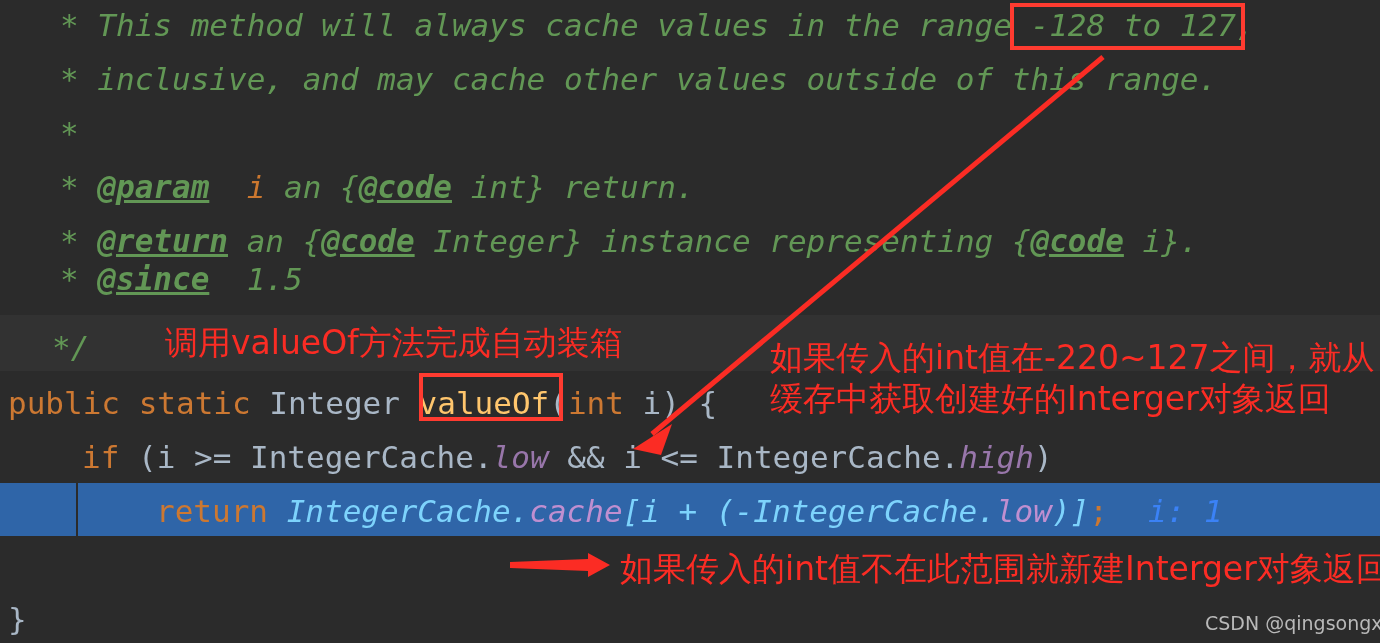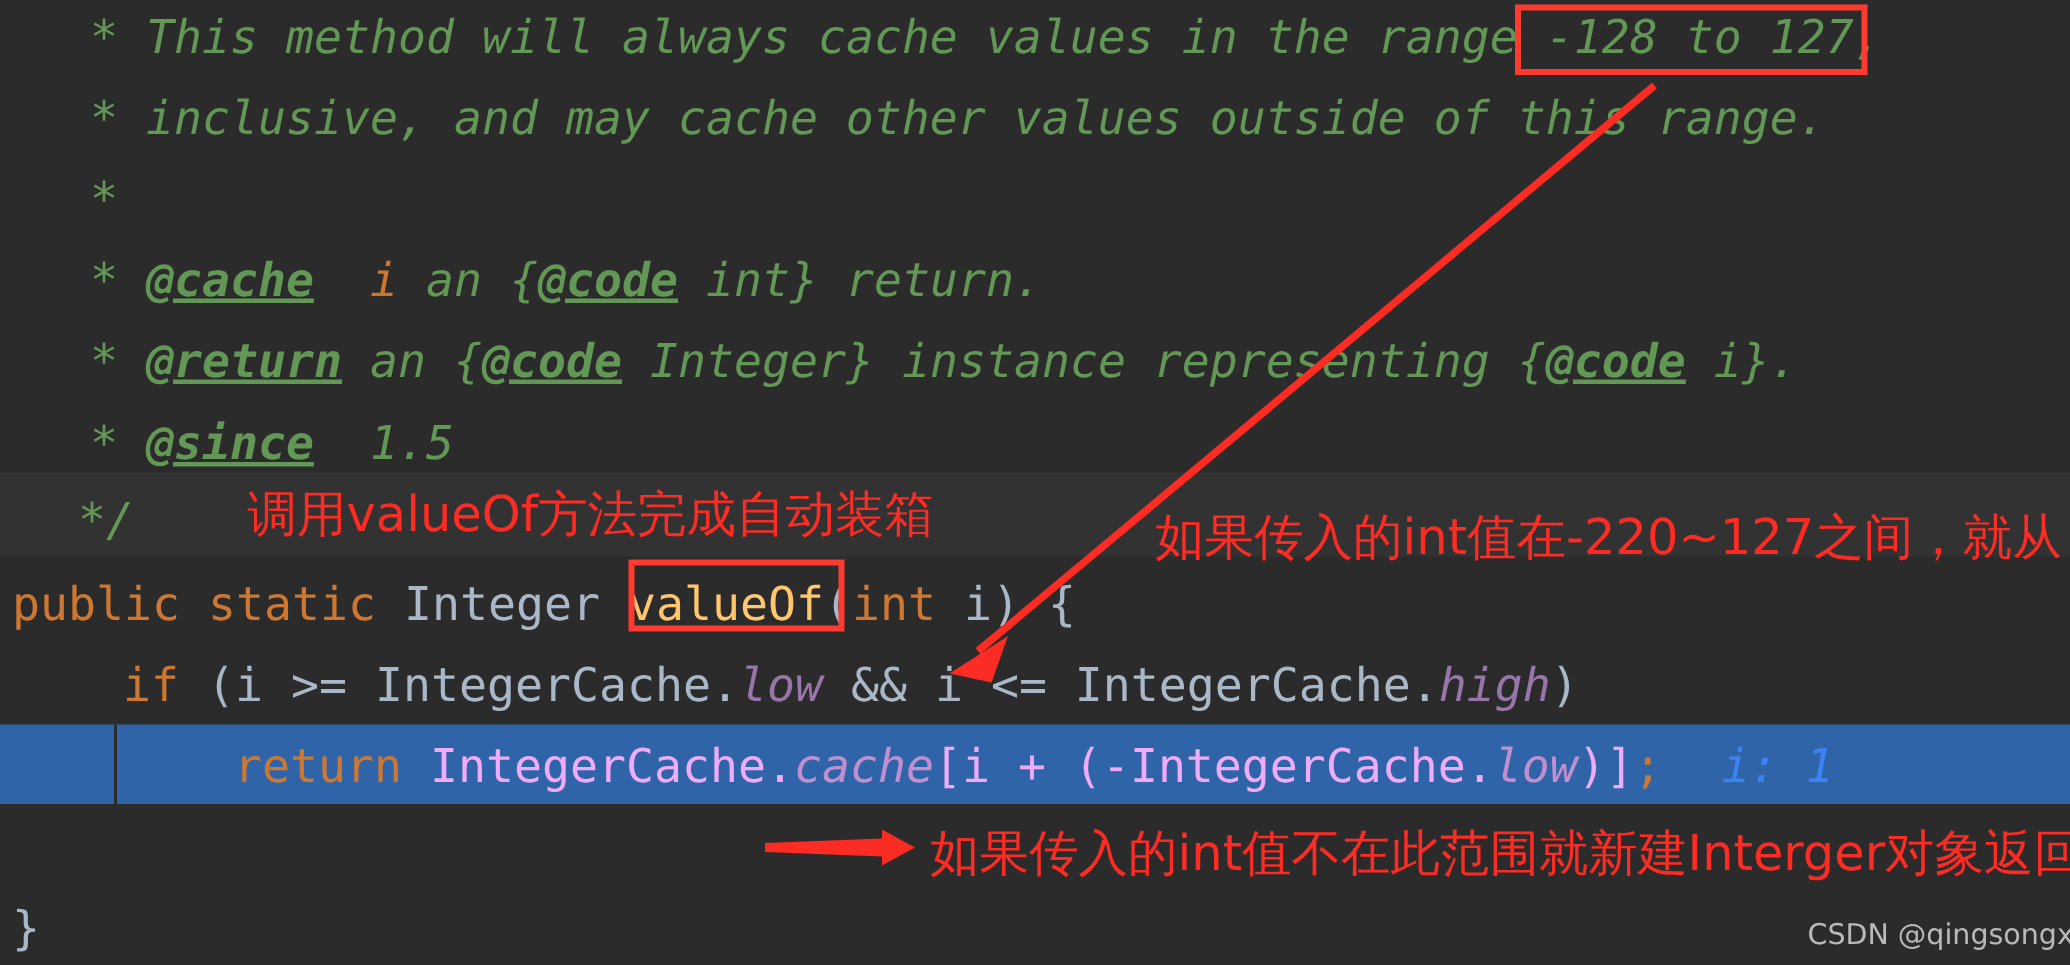--- a/index.html
+++ b/index.html
@@ -64,21 +64,21 @@
   .c-type     { color: #a9b7c6; }
   .c-method   { color: #ffc66d; }
   .c-ident    { color: #a9b7c6; }
   .c-field    { color: #9876aa; font-style: italic; }
   .c-punct    { color: #a9b7c6; }
   .c-semi     { color: #cc7832; }
   .c-hint     { color: #868686; font-style: italic; }
 
   
   .line.selected .c-kw   { color: #cc7832; }
-  .line.selected .c-ident{ color: #f0abfc; }
+  .line.selected .c-ident{ color: #7dd3fc; font-style: italic; }
   .line.selected .c-field{ color: #c08fd0; font-style: italic; }
   .line.selected .c-hint { color: #3b82f6; }
 
   
   .overlay {
     position: absolute;
     left: 0; top: 0;
     width: 1380px; height: 505px;
     z-index: 5;
     pointer-events: none;
@@ -121,25 +121,25 @@
   <div class="gutter-sep" style="left:76px;top:483px;height:53px;"></div>
 
   <div class="code-lines">
 
     <div class="line" style="top:-2px;"><span class="txt"><span class="c-doc" style="padding-left:52px;">*</span><span class="c-doc"> This method will always cache values in the range </span><span class="c-doc">-128 to 127,</span></span></div>
 
     <div class="line" style="top:52px;"><span class="txt"><span class="c-doc" style="padding-left:52px;">* inclusive, and may cache other values outside of this range.</span></span></div>
 
     <div class="line" style="top:106px;"><span class="txt"><span class="c-doc" style="padding-left:52px;">*</span></span></div>
 
-    <div class="line" style="top:160px;"><span class="txt"><span class="c-doc" style="padding-left:52px;">* </span><span class="c-doctag">@cache</span><span class="c-doc">  </span><span class="c-docparam">i</span><span class="c-doc"> an {</span><span class="c-doctag">@code</span><span class="c-doc"> int} return.</span></span></div>
+    <div class="line" style="top:160px;"><span class="txt"><span class="c-doc" style="padding-left:52px;">* </span><span class="c-doctag">@param</span><span class="c-doc">  </span><span class="c-docparam">i</span><span class="c-doc"> an {</span><span class="c-doctag">@code</span><span class="c-doc"> int} return.</span></span></div>
 
     <div class="line" style="top:214px;"><span class="txt"><span class="c-doc" style="padding-left:52px;">* </span><span class="c-doctag">@return</span><span class="c-doc"> an {</span><span class="c-doctag">@code</span><span class="c-doc"> Integer} instance representing {</span><span class="c-doctag">@code</span><span class="c-doc"> i}.</span></span></div>
 
-    <div class="line" style="top:269px;text-decoration:underline;"><span class="txt"><span class="c-doc" style="padding-left:52px;">* </span><span class="c-doctag">@since</span><span class="c-doc">  1.5</span></span></div>
+    <div class="line" style="top:252px;text-decoration:underline;"><span class="txt"><span class="c-doc" style="padding-left:52px;">* </span><span class="c-doctag">@since</span><span class="c-doc">  1.5</span></span></div>
 
     <div class="line" style="top:320px;"><span class="txt"><span class="c-doc" style="padding-left:44px;">*/</span></span></div>
 
     <div class="line" style="top:430px;"><span class="txt"><span class="c-kw" style="padding-left:74px;">if</span><span class="c-ident"> (i &gt;= IntegerCache.</span><span class="c-field">low</span><span class="c-ident"> &amp;&amp; i &lt;= IntegerCache.</span><span class="c-field">high</span><span class="c-ident">)</span></span></div>
 
     <div class="line" style="top:376px;"><span class="txt"><span class="c-kw">public static </span><span class="c-type">Integer </span><span class="c-method">valueOf</span><span class="c-punct">(</span><span class="c-kw">int</span><span class="c-ident"> i</span><span class="c-punct">) {</span></span></div>
 
     <div class="line selected" style="top:484px;"><span class="txt"><span class="c-kw" style="padding-left:148px;">return</span><span class="c-ident"> IntegerCache.</span><span class="c-field">cache</span><span class="c-ident">[i + (-IntegerCache.</span><span class="c-field">low</span><span class="c-ident">)]</span><span class="c-semi">;</span><span class="c-hint" style="padding-left:40px;">i: 1</span></span></div>
 
 
@@ -150,20 +150,21 @@
   <div class="overlay">
 
     <div class="redbox" style="left:1010px;top:3px;width:235px;height:47px;"></div>
 
     <div class="redbox" style="left:419px;top:373px;width:144px;height:48px;"></div>
 
     <div class="note" style="left:165px;top:322px;">调用valueOf方法完成自动装箱</div>
 
     <div class="note" style="left:770px;top:337px;">如果传入的int值在-220~127之间，就从</div>
 
+    <div class="note" style="left:770px;top:378px;">缓存中获取创建好的Interger对象返回</div>
 
     <div class="note" style="left:620px;top:548px;">如果传入的int值不在此范围就新建Interger对象返回</div>
 
     <svg class="arrows" viewBox="0 0 1380 643">
 
       <line x1="1103" y1="57" x2="652" y2="434" stroke="#fb2c24" stroke-width="5"></line>
       <polygon points="633,449 672,424 661,455" fill="#fb2c24"></polygon>
 
       <polygon points="510,562 588,559 588,553 610,565 588,577 588,571 510,568" fill="#fb2c24"></polygon>
     </svg>

